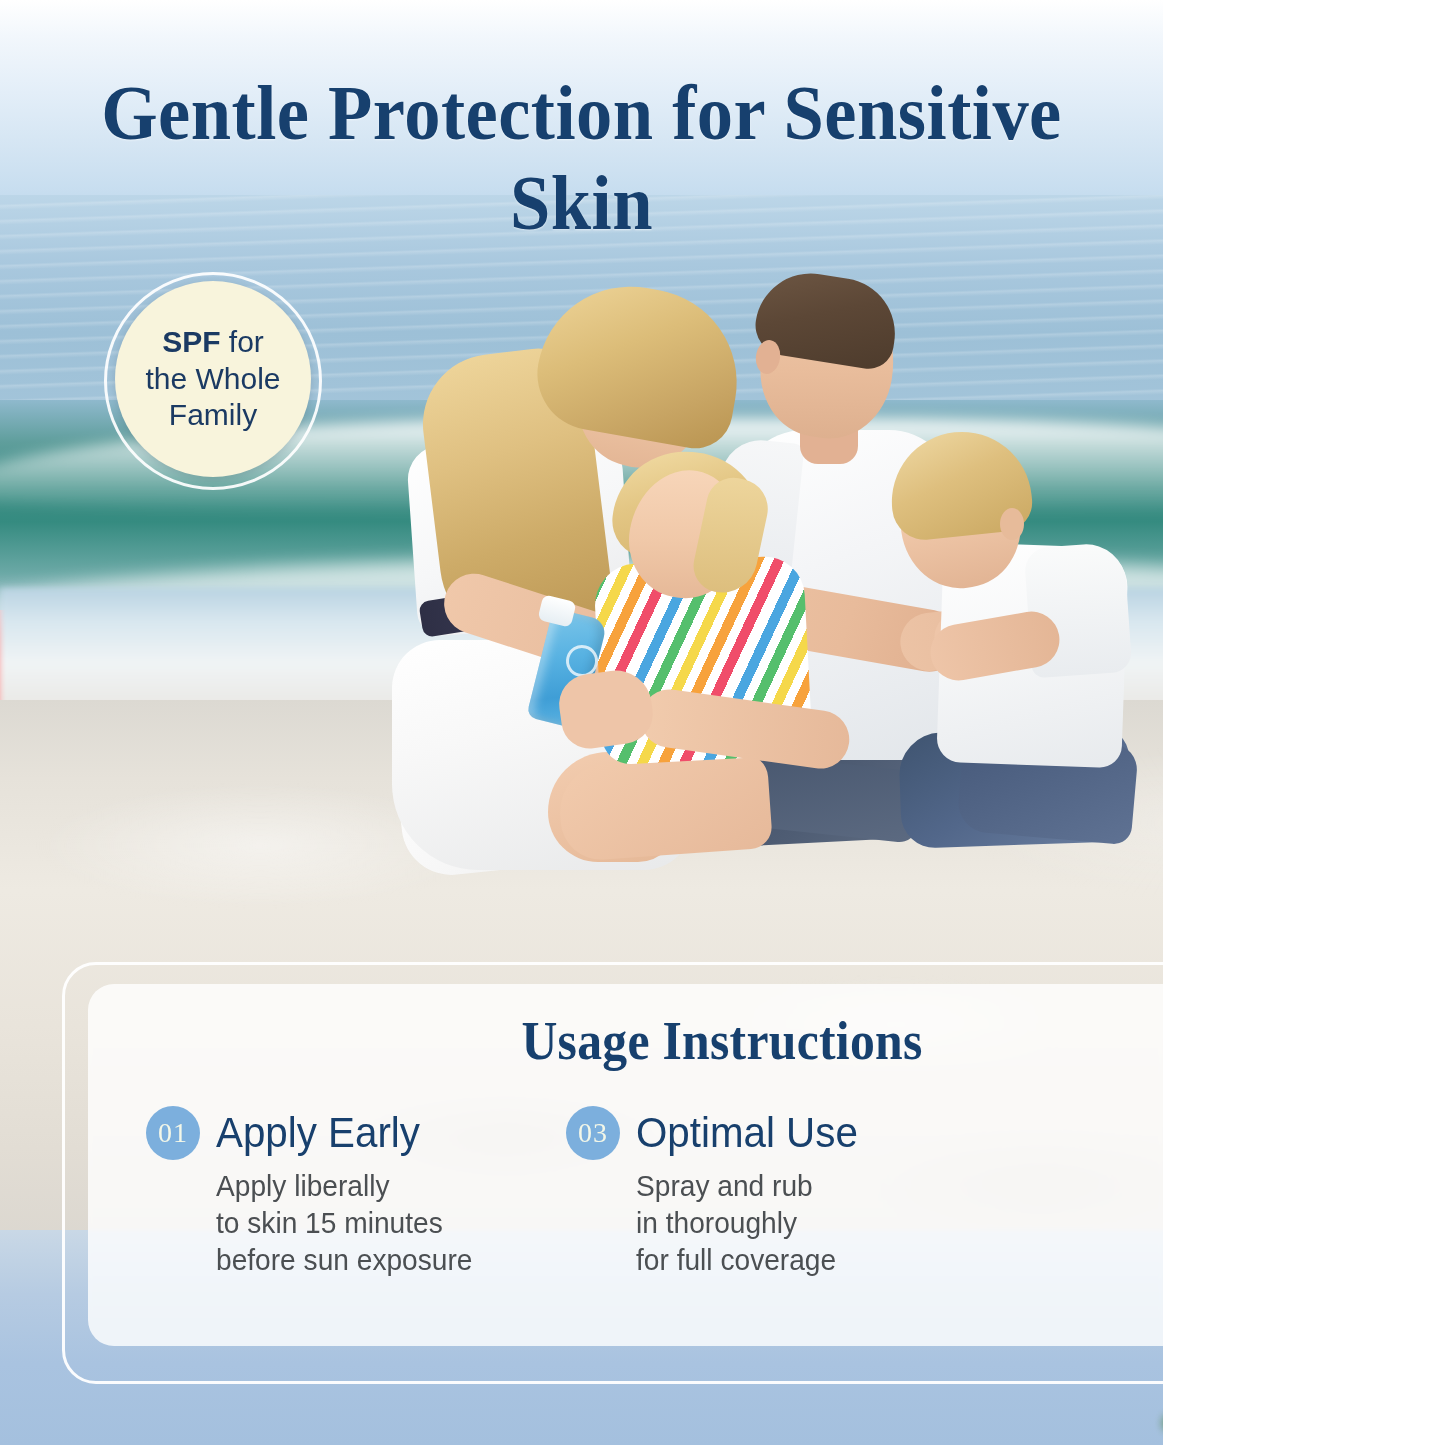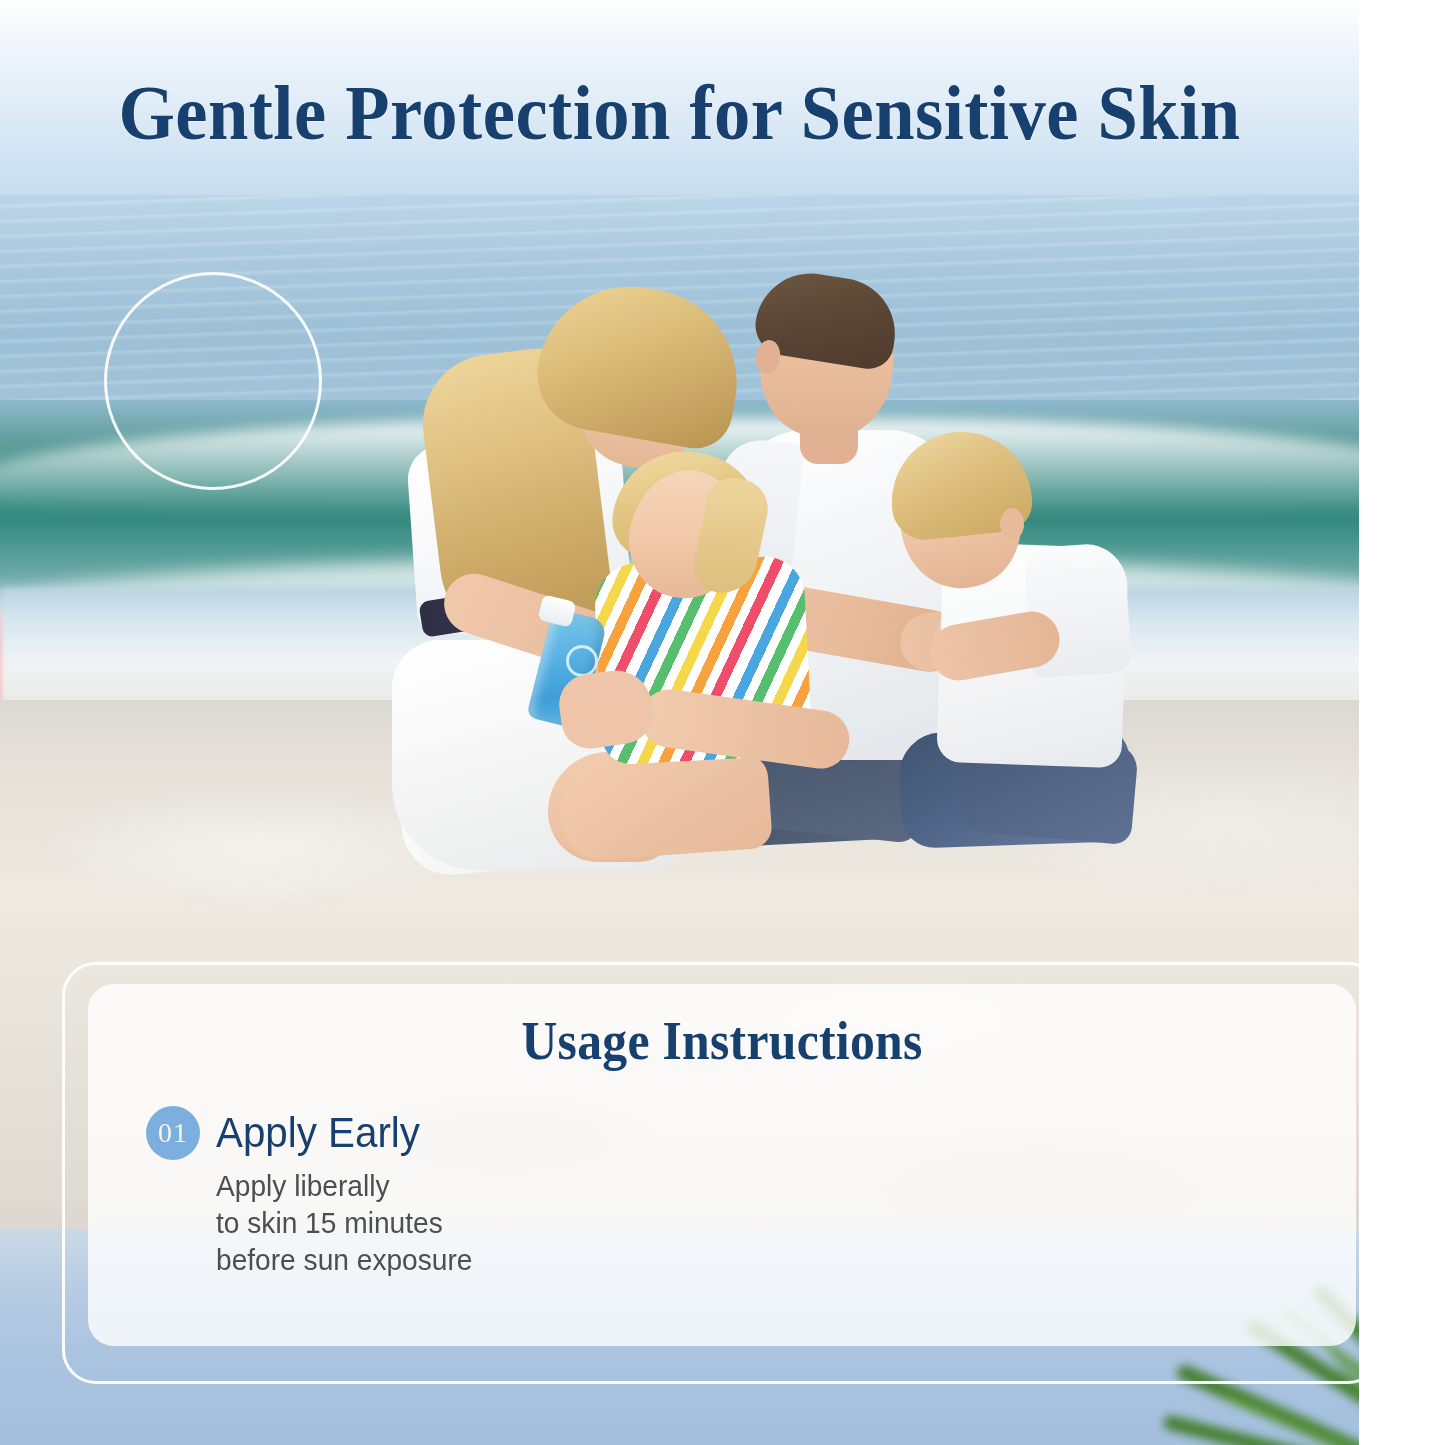--- a/index.html
+++ b/index.html
@@ -2,21 +2,21 @@
 <html><head>
 <meta charset="utf-8">
 <style>
   html, body {
     margin: 0;
     padding: 0;
     background: #ffffff;
   }
   #poster {
     position: relative;
-    width: 1359px;
+    width: 1163px;
     height: 1445px;
     overflow: hidden;
     font-family: "Liberation Sans", sans-serif;
     background: #fca5a5;
   }
 
   
   .photo {
     position: absolute;
     left: 0; top: 0;
@@ -584,35 +584,51 @@
         <path d="M424 284 L356 100" stroke-width="7"></path>
       </g>
       <path d="M430 330 C 360 300 300 250 250 160 L430 250 Z" fill="#4a8a24" opacity="0.45"></path>
     </svg>
   </div>
 
   <div class="title">Gentle Protection for Sensitive Skin</div>
 
   <div class="badge-wrap">
     <div class="badge-ring"></div>
+    <div class="badge-disc">
+      <div class="badge-text">
+        <b>SPF</b><span> for</span><br>
+        <span>the Whole</span><br>
+        <span>Family</span>
+      </div>
+    </div>
   </div>
 
   <div class="panel-frame"></div>
   <div class="panel">
     <div class="panel-title">Usage Instructions</div>
     <div class="steps">
 
       <div class="step">
         <div class="step-head">
           <div class="step-num">01</div>
           <div class="step-title">Apply Early</div>
         </div>
         <div class="step-body">Apply liberally
 to skin 15 minutes
 before sun exposure</div>
       </div>
 
 
+      <div class="step">
+        <div class="step-head">
+          <div class="step-num">03</div>
+          <div class="step-title">Optimal Use</div>
+        </div>
+        <div class="step-body">Spray and rub
+in thoroughly
+for full coverage</div>
+      </div>
 
     </div>
   </div>
 
 </div>
 
 </body></html>

